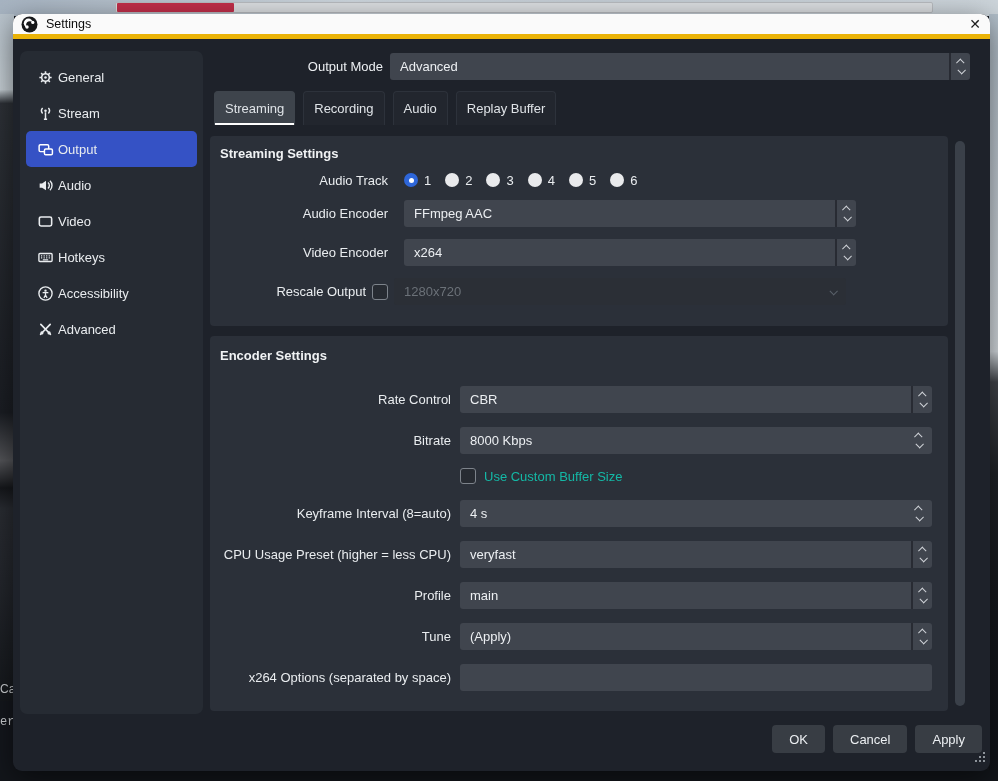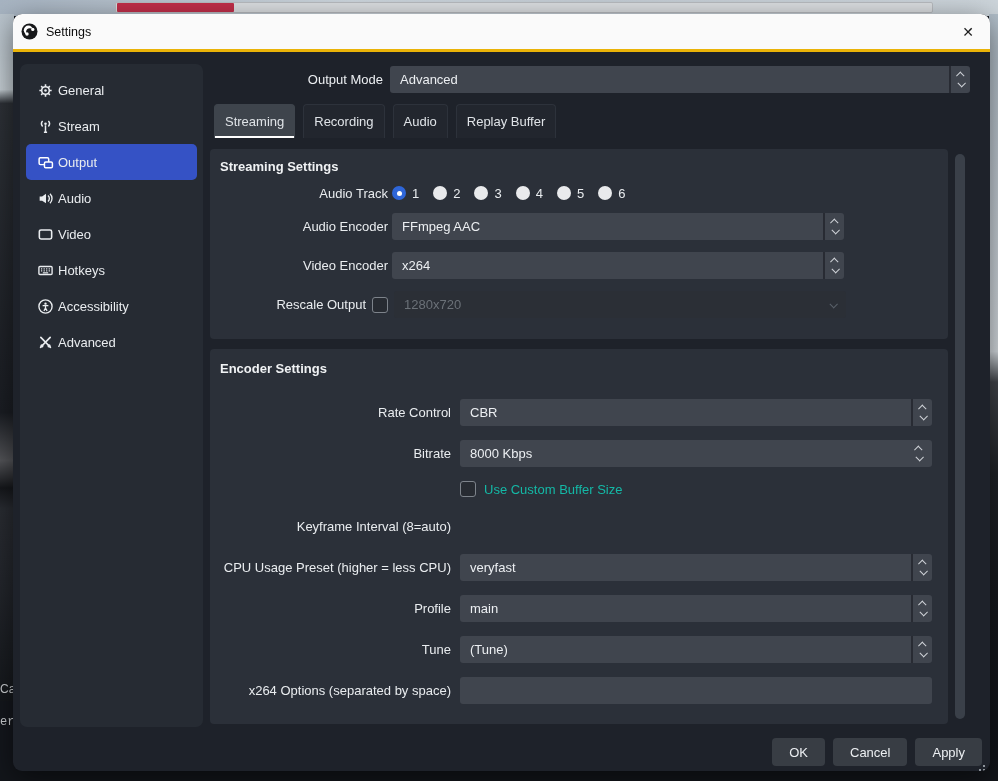--- a/index.html
+++ b/index.html
@@ -39,23 +39,23 @@
   .bg-bottom { position:absolute; left:0; bottom:0; width:998px; height:11px; background:#13161b; }
 
   
   .dialog {
     position:absolute; left:13px; top:14px; width:977px; height:757px;
     border-radius:9px; overflow:hidden;
     box-shadow:0 8px 30px rgba(0,0,0,.55);
     background:var(--dialog-bg,#1e222a);
   }
   .titlebar {
-    height:38px; background:var(--titlebar-bg,#fafafa);
-    display:flex; align-items:center; padding:0 12px 0 8px;
-    border-bottom:3px solid #eab308;
+    height:25px; background:var(--titlebar-bg,#fafafa);
+    display:flex; align-items:center; padding:0 5px 0 8px;
+    border-bottom:5px solid #eab308;
   }
   .obslogo { width:17px; height:17px; margin-right:8px; display:inline-flex; }
   .titlebar .title { color:#0b0b0b; font-size:12.5px; }
   .titlebar .close {
     margin-left:auto; color:#1c1c1c; font-size:14px; line-height:1;
     padding:2px 4px; cursor:default;
   }
   .dbody { position:relative; height:727px; }
 
   
@@ -118,21 +118,21 @@
     background:var(--panel-bg,#2b3039); border-radius:4px;
   }
   .panel.p1 { top:97px; height:190px; padding:10px 0 0 10px; }
   .panel.p2 { top:297px; height:375px; padding:12px 0 0 10px; }
   .panel h3 { font-size:13px; font-weight:bold; color:#f0f2f4; }
   .panel.p1 h3 { margin-bottom:9px; }
   .panel.p2 h3 { margin-bottom:21px; }
 
   .row { display:flex; align-items:center; margin-bottom:12px; }
   .row .lbl { text-align:right; color:#e9ecef; flex:none; }
-  .p1 .lbl { width:168px; margin-right:4px; }
+  .p1 .lbl { width:168px; margin-right:16px; }
   .p2 .lbl { width:231px; margin-right:9px; }
   .p1 .field { width:452px; flex:none; }
   .p2 .field { width:472px; flex:none; }
   .p1 .row { margin-bottom:12px; }
   .p2 .row { margin-bottom:11px; height:30px; }
   .row.radios-row { height:20px; margin-bottom:10px; }
   .row.check-row { height:20px; margin-bottom:12px; }
 
   
   .radio-group { display:flex; align-items:center; gap:14px; }
@@ -398,20 +398,27 @@
       </div>
 
       <div class="row check-row">
         <span class="lbl"></span>
         <span class="checkbox"></span>
         <span class="check-label">Use Custom Buffer Size</span>
       </div>
 
       <div class="row">
         <span class="lbl">Keyframe Interval (8=auto)</span>
+        <div class="field combo spinbox">
+          <span>4 s</span>
+          <span class="spin">
+              <i class="chev up"></i>
+              <i class="chev down"></i>
+            </span>
+        </div>
       </div>
 
       <div class="row">
         <span class="lbl">CPU Usage Preset (higher = less CPU)</span>
         <div class="field combo">
           <span>veryfast</span>
           <span class="spin">
               <i class="chev up"></i>
               <i class="chev down"></i>
             </span>
@@ -425,21 +432,21 @@
           <span class="spin">
               <i class="chev up"></i>
               <i class="chev down"></i>
             </span>
         </div>
       </div>
 
       <div class="row">
         <span class="lbl">Tune</span>
         <div class="field combo">
-          <span>(Tune)</span>
+          <span>(Apply)</span>
           <span class="spin">
               <i class="chev up"></i>
               <i class="chev down"></i>
             </span>
         </div>
       </div>
 
       <div class="row">
         <span class="lbl">x264 Options (separated by space)</span>
         <span class="field"><input class="textinput" type="text" value="" style=""></span>

